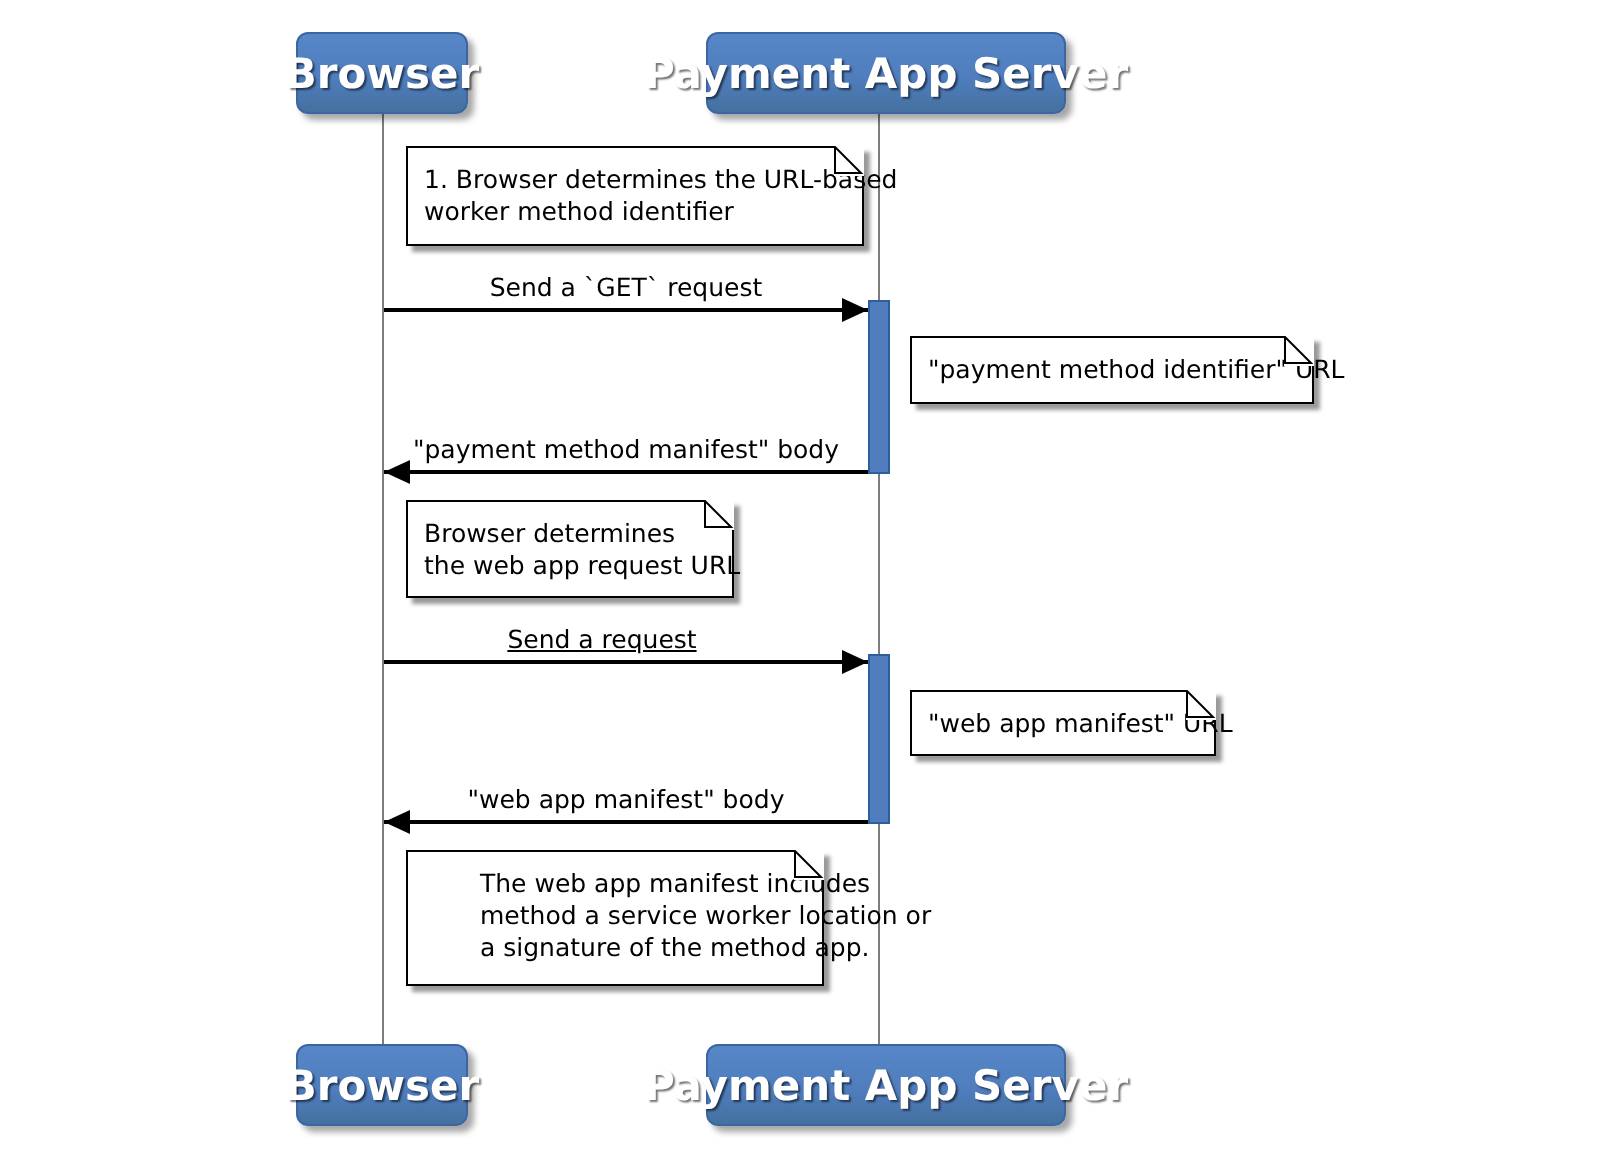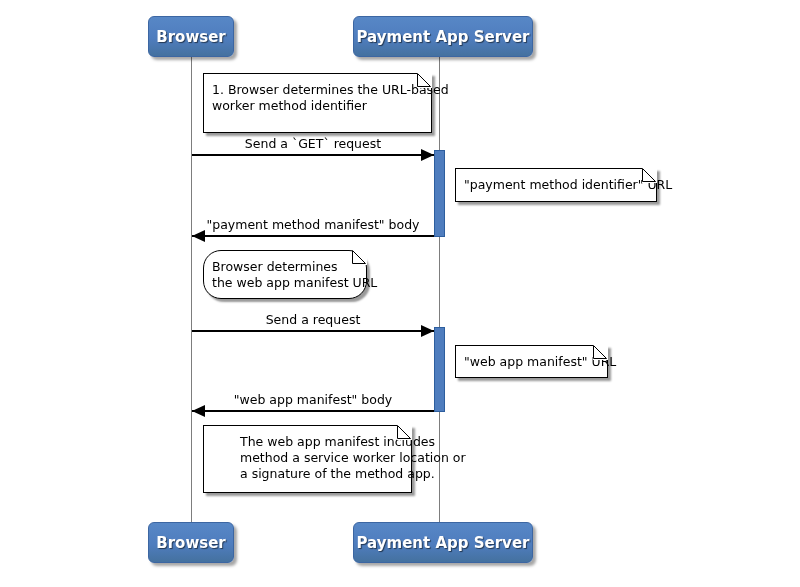--- a/index.html
+++ b/index.html
@@ -32,21 +32,21 @@
   }
   .actor{
     position:absolute;
     box-sizing:border-box;
     background:linear-gradient(180deg,#5787c6 0%,var(--actor-fill) 55%,#44719f 100%);
     border:1px solid var(--actor-border);
     border-radius:6px;
     box-shadow:3px 3px 3px rgba(0,0,0,0.35);
     display:flex;align-items:center;justify-content:center;
     color:var(--actor-text);
-    font-size:15px;font-weight:bold;
+    font-size:21px;font-weight:bold;
     text-shadow:1px 1px 1px rgba(0,0,0,0.55);
     white-space:nowrap;
   }
   .activation{
     position:absolute;
     box-sizing:border-box;
     background:var(--activation-fill);
     border:1px solid var(--activation-border);
   }
   .msg-line{
@@ -103,49 +103,49 @@
   <div class="activation" style="left:434px;top:327px;width:11px;height:85px;"></div>
 
   <div class="msg-label" style="left:192px;top:136px;width:242px;">Send a `GET` request</div>
   <div class="msg-line" style="left:192px;top:154px;width:242px;"></div>
   <div class="msg-head right" style="left:421px;top:149px;"></div>
 
   <div class="msg-label" style="left:192px;top:217px;width:242px;">"payment method manifest" body</div>
   <div class="msg-line" style="left:192px;top:235px;width:242px;"></div>
   <div class="msg-head left" style="left:192px;top:230px;"></div>
 
-  <div class="msg-label" style="left:192px;top:312px;width:242px;">Send a request</div>
+  <div class="msg-label" style="left:180px;top:312px;width:242px;text-decoration:underline;">Send a request</div>
   <div class="msg-line" style="left:192px;top:330px;width:242px;"></div>
   <div class="msg-head right" style="left:421px;top:325px;"></div>
 
   <div class="msg-label" style="left:192px;top:392px;width:242px;">"web app manifest" body</div>
   <div class="msg-line" style="left:192px;top:410px;width:242px;"></div>
   <div class="msg-head left" style="left:192px;top:405px;"></div>
 
-  <div class="note" style="left:203px;top:73px;width:229px;height:60px;">
+  <div class="note" style="left:203px;top:73px;width:229px;height:50px;">
     <span class="note-fold"><svg width="15" height="15">
           <path d="M0.5,0.5 L13.5,13.5 L0.5,13.5 Z" fill="#ffffff" stroke="#000000" stroke-width="1"></path>
         </svg></span>
     <div class="note-line">1. Browser determines the URL-based</div>
     <div class="note-line">worker method identifier</div>
   </div>
 
   <div class="note vcenter" style="left:455px;top:168px;width:202px;height:34px;">
     <span class="note-fold"><svg width="15" height="15">
           <path d="M0.5,0.5 L13.5,13.5 L0.5,13.5 Z" fill="#ffffff" stroke="#000000" stroke-width="1"></path>
         </svg></span>
     <div class="note-line">"payment method identifier" URL</div>
   </div>
 
-  <div class="note" style="left:203px;top:250px;width:164px;height:49px;border-radius:18px;">
+  <div class="note" style="left:203px;top:250px;width:164px;height:49px;">
     <span class="note-fold"><svg width="15" height="15">
           <path d="M0.5,0.5 L13.5,13.5 L0.5,13.5 Z" fill="#ffffff" stroke="#000000" stroke-width="1"></path>
         </svg></span>
     <div class="note-line">Browser determines</div>
-    <div class="note-line">the web app manifest URL</div>
+    <div class="note-line">the web app request URL</div>
   </div>
 
   <div class="note vcenter" style="left:455px;top:345px;width:153px;height:33px;">
     <span class="note-fold"><svg width="15" height="15">
           <path d="M0.5,0.5 L13.5,13.5 L0.5,13.5 Z" fill="#ffffff" stroke="#000000" stroke-width="1"></path>
         </svg></span>
     <div class="note-line">"web app manifest" URL</div>
   </div>
 
   <div class="note" style="left:203px;top:425px;width:209px;height:68px;padding-left:36px;">

